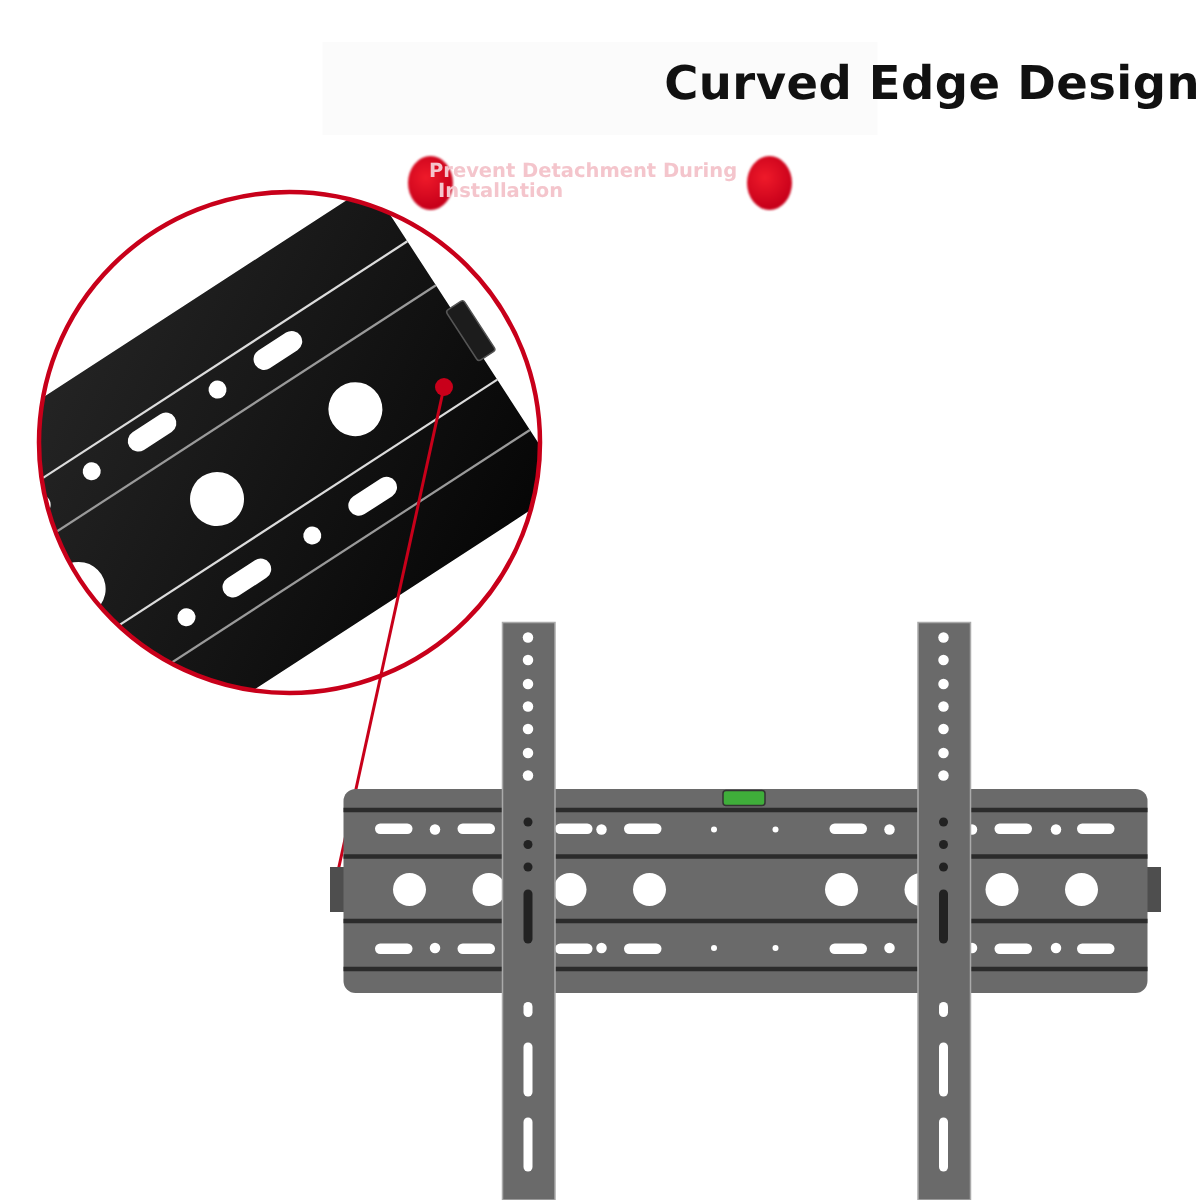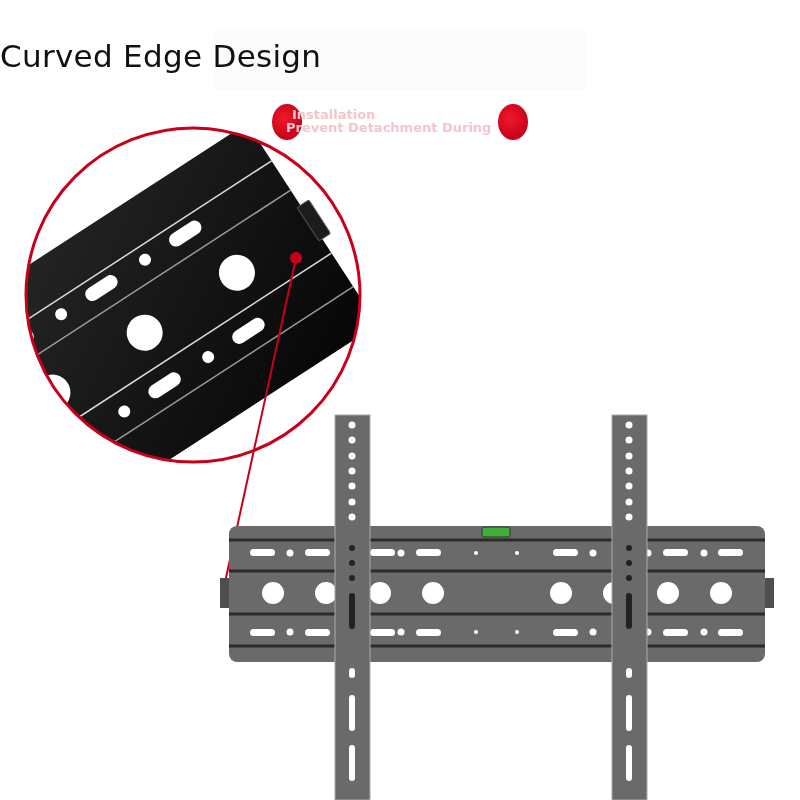--- a/index.html
+++ b/index.html
@@ -1,37 +1,37 @@
 <!DOCTYPE html>
 <html><head>
 <meta charset="utf-8">
 <style>
   html, body { margin:0; padding:0; background:#ffffff; }
   body { width:800px; height:800px; position:relative; overflow:hidden; font-family:"DejaVu Sans", sans-serif; }
   .title-band { position:absolute; left:215px; top:28px; width:370px; height:62px; background:#fbfbfb; }
-  .title { position:absolute; left:0; width:800px; top:38px; text-align:left; font-family:"DejaVu Sans", sans-serif; font-weight:400; font-size:31px; color:#111; letter-spacing:0.3px; }
+  .title { position:absolute; left:0; width:800px; top:38px; text-align:right; font-family:"DejaVu Sans", sans-serif; font-weight:700; font-size:31px; color:#111; letter-spacing:0.3px; }
   .subtitle-wrap { position:absolute; left:270px; top:102px; width:262px; height:40px; }
   .dot { position:absolute; width:30px; height:36px; border-radius:50%; background:radial-gradient(circle at 40% 40%, #ef1a2a, #c8001a 70%); filter:blur(0.6px); }
   .dot.left { left:2px; top:2px; }
   .dot.right { left:228px; top:2px; }
   .subtitle { position:absolute; left:16px; top:6px; width:230px; font-family:"DejaVu Sans", sans-serif; font-weight:bold; font-size:13px; line-height:13px; color:#f4c5cc; }
   svg.art { position:absolute; left:0; top:0; }
 </style>
 </head>
 <body>
 
 <div class="title-band"></div>
 <div class="title">Curved Edge Design</div>
 
 <div class="subtitle-wrap">
   <div class="dot left"></div>
   <div class="dot right"></div>
   <div class="subtitle">
+    <div>Prevent Detachment During</div>
     <div style="padding-left:6px">Installation</div>
-    <div>Prevent Detachment During</div>
   </div>
 </div>
 
 <svg class="art" width="800" height="800" viewBox="0 0 800 800">
   <defs>
     <clipPath id="circ">
         <circle cx="193" cy="295" r="167"></circle>
       </clipPath>
     <linearGradient id="blk" x1="0" y1="0" x2="1" y2="1">
       <stop offset="0" stop-color="#2a2a2a"></stop>

